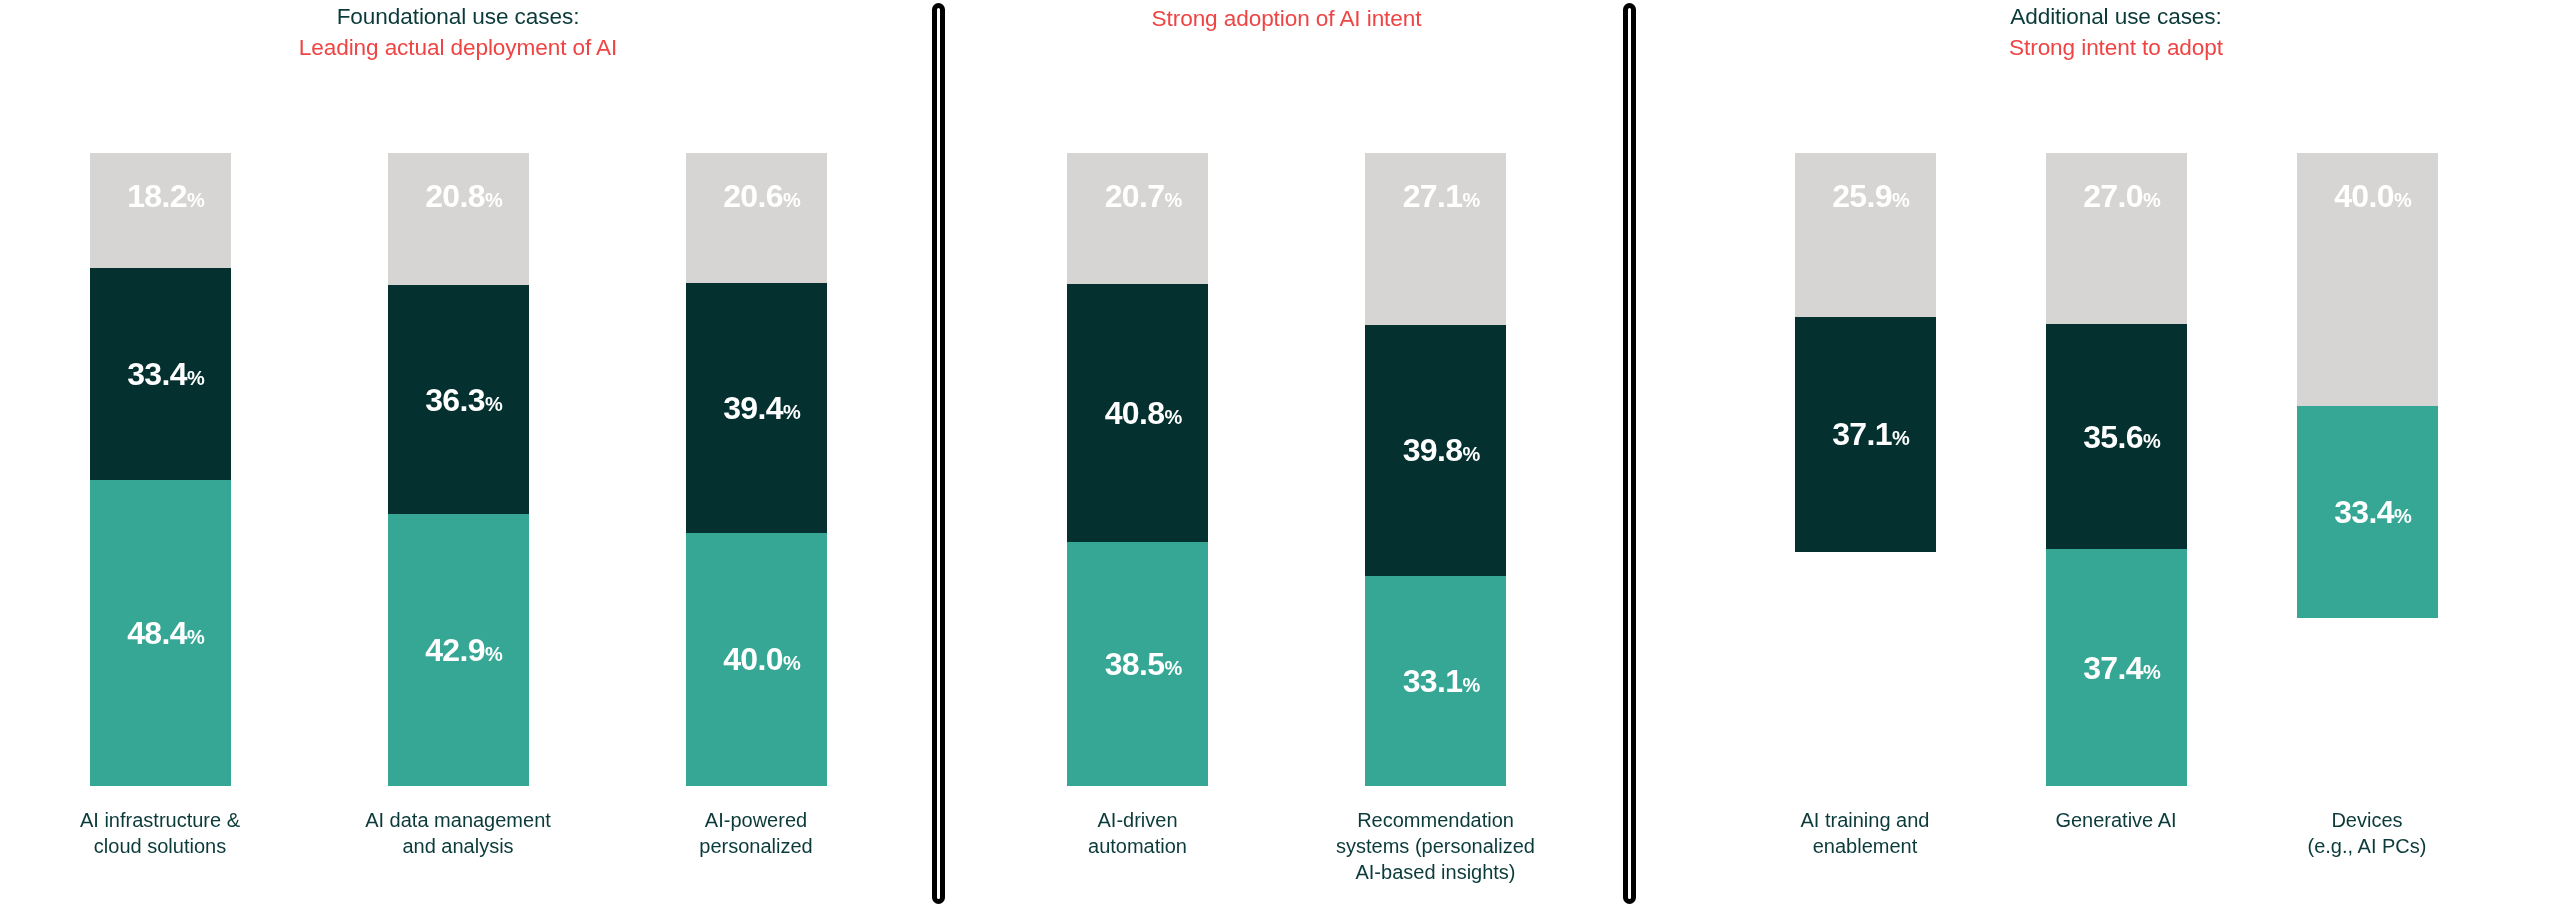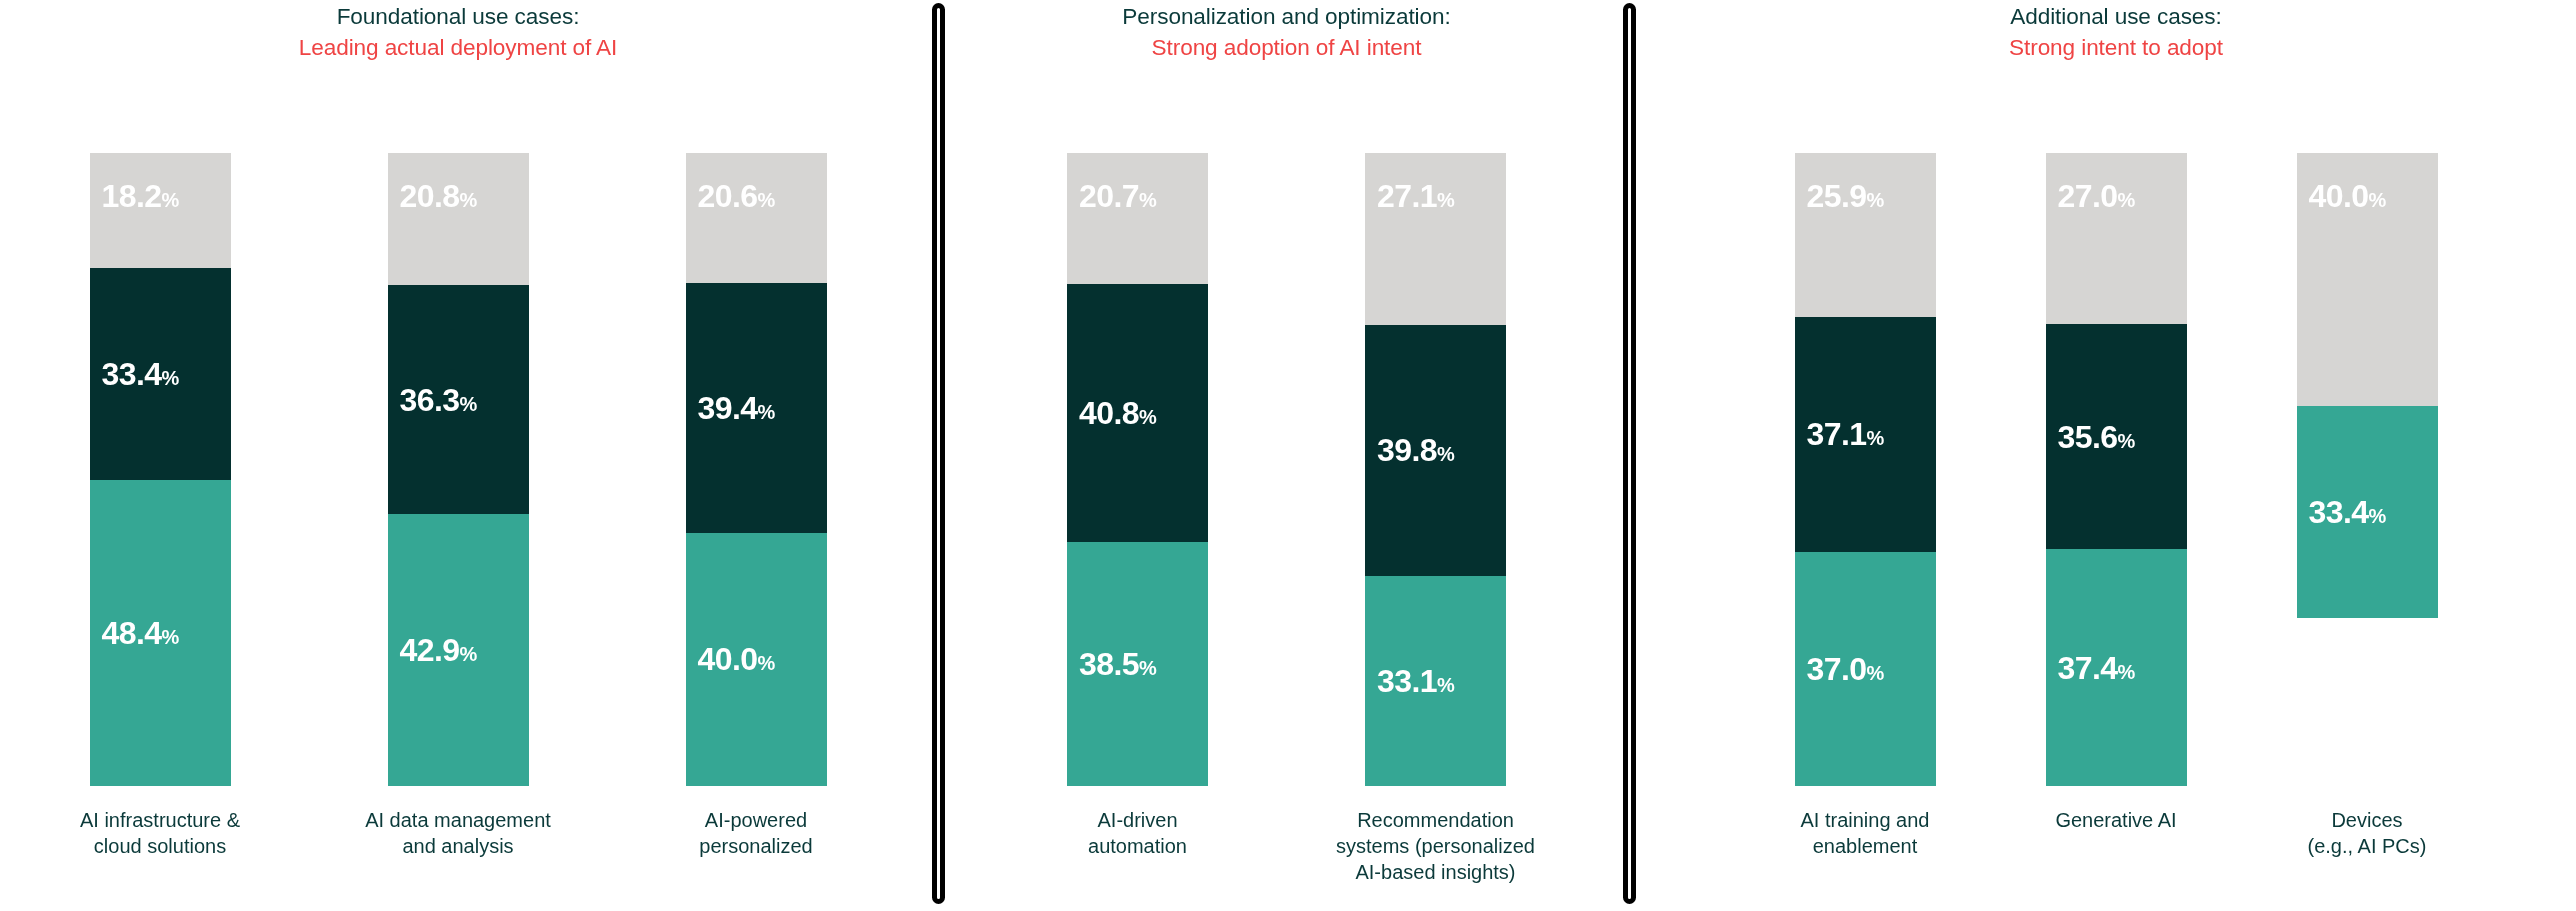--- a/index.html
+++ b/index.html
@@ -85,21 +85,21 @@
     display: flex;
     flex-direction: column;
   }
 
   .seg {
     position: relative;
     width: 100%;
     box-sizing: border-box;
     display: flex;
     align-items: flex-start;
-    justify-content: flex-start;
+    justify-content: center;
     overflow: hidden;
   }
   .seg-gray  { background: #d6d5d3; }
   .seg-dark  { background: #04302f; }
   .seg-green { background: #35a794; }
 
   .seg-value {
     display: block;
     white-space: nowrap;
     color: #ffffff;
@@ -220,23 +220,20 @@
         </div>
       </div>
 
     </div>
   </div>
 
   <div class="separator" id="sep-1"></div>
 
   <div class="group group-b">
     <div class="group-heading">
-      <span class="line1">
-        <span>Personalization and optimization</span><span>:</span>
-      </span>
       <span class="line2">Strong adoption of AI intent</span>
     </div>
 
     <div class="bars">
 
       <div class="bar-col">
         <div class="bar-stack">
           <div class="seg seg-gray" style="height:20.7%">
             <span class="seg-value"><span>20.7</span><span class="pct">%</span></span>
           </div>
@@ -288,23 +285,20 @@
     <div class="bars">
 
       <div class="bar-col">
         <div class="bar-stack">
           <div class="seg seg-gray" style="height:25.9%">
             <span class="seg-value"><span>25.9</span><span class="pct">%</span></span>
           </div>
           <div class="seg seg-dark" style="height:37.1%">
             <span class="seg-value"><span>37.1</span><span class="pct">%</span></span>
           </div>
-          <div class="seg seg-green" style="height:37.0%">
-            <span class="seg-value"><span>37.0</span><span class="pct">%</span></span>
-          </div>
         </div>
         <div class="cat-label">
           <span>AI training and</span><br>
           <span>enablement</span>
         </div>
       </div>
 
       <div class="bar-col">
         <div class="bar-stack">
           <div class="seg seg-gray" style="height:27.0%">

